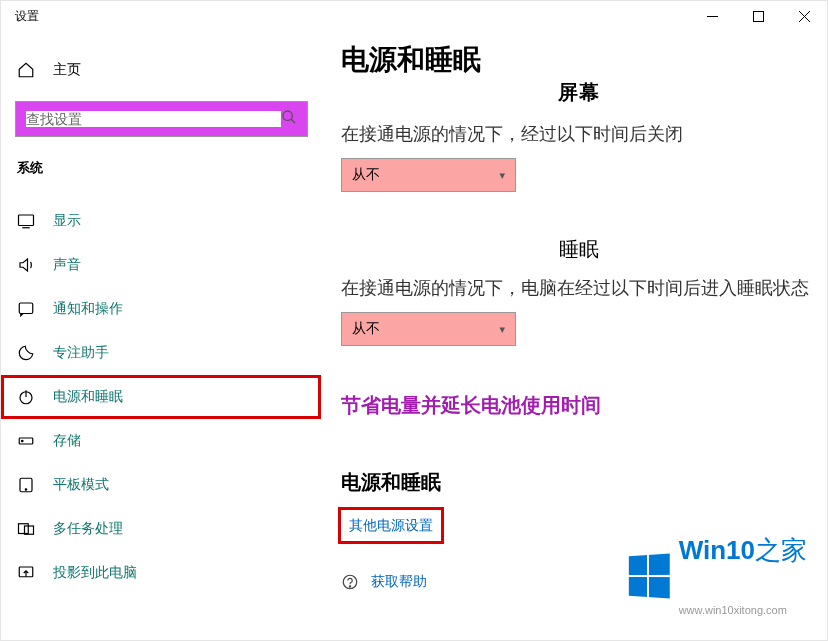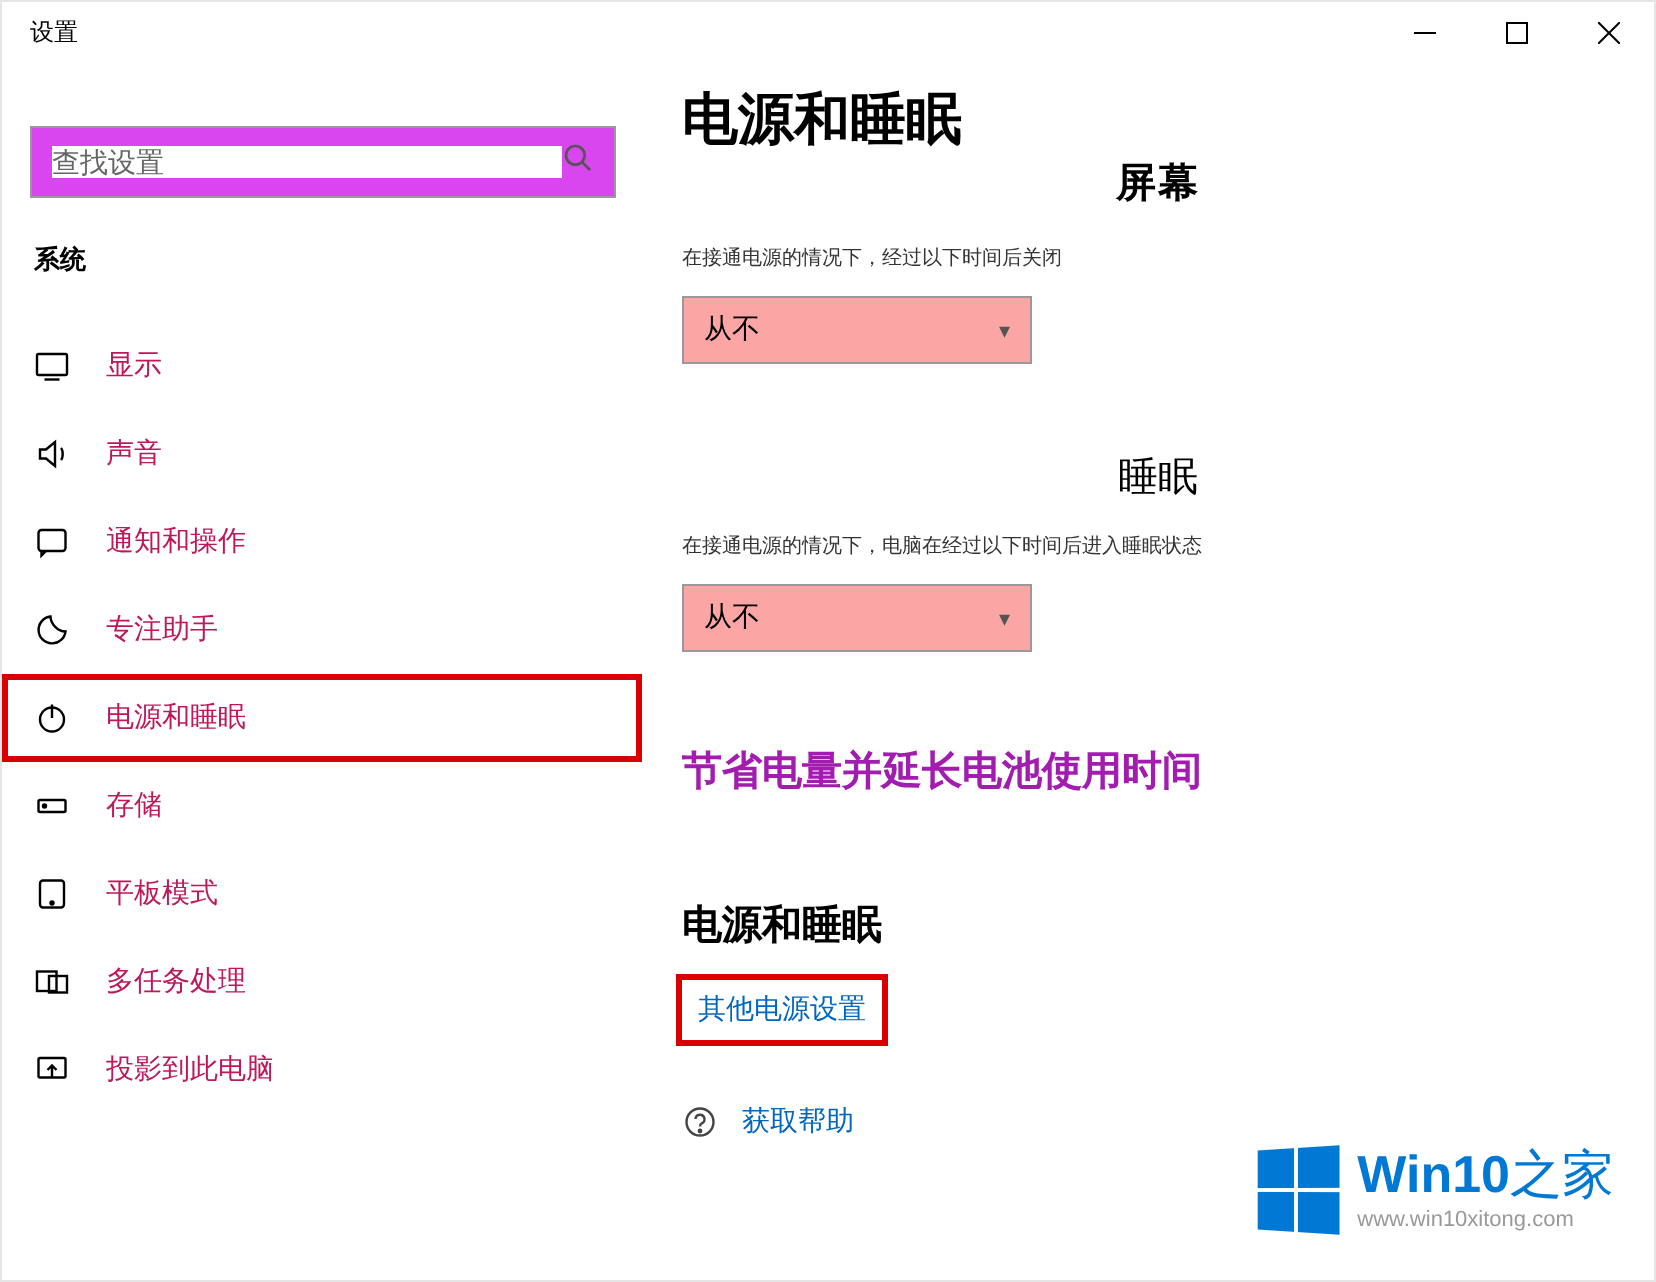--- a/index.html
+++ b/index.html
@@ -102,21 +102,21 @@
       cursor: pointer;
     }
     .nav-item .icon {
       width: 18px;
       display: flex;
       justify-content: center;
       color: #000;
     }
     .nav-item .label {
       font-size: 14px;
-      color: #be185d;
+      color: #0f766e;
       text-align: center;
     }
     .nav-item.highlight {
       outline: 3px solid #d80000;
       outline-offset: -3px;
     }
     .content {
       position: absolute;
       left: 340px;
       top: 40px;
@@ -139,21 +139,21 @@
     }
     .sect-h.first {
       margin-top: 0;
       height: 25px;
       overflow: hidden;
       font-size: 20px;
       font-weight: 600;
       letter-spacing: 1px;
     }
     .desc {
-      font-size: 10px;
+      font-size: 18px;
       color: #333;
       margin-top: 16px;
     }
     .combo {
       margin-top: 12px;
       width: 175px;
       height: 34px;
       border: 1px solid #999;
       display: flex;
       align-items: center;
@@ -216,21 +216,21 @@
     .win-logo {
       display: grid;
       grid-template-columns: 1fr 1fr;
       grid-template-rows: 1fr 1fr;
       gap: 2px;
       width: 42px;
       height: 42px;
       transform: perspective(80px) rotateY(-14deg);
     }
     .win-logo div { background: #0078d4; }
-    .wm-text { display: flex; flex-direction: column; align-items: flex-start; line-height: 1.1; }
+    .wm-text { display: flex; flex-direction: column; align-items: flex-start; line-height: 1.1; gap: 37px; }
     .wm-main { font-size: 26px; color: #0078d4; font-weight: 400; }
     .wm-main b { font-weight: 600; }
     .wm-sub { font-size: 11px; color: #999; margin-top: 2px; }
   </style>
 </head>
 <body>
 
 <div class="titlebar">
   <span>设置</span>
 </div>
@@ -248,20 +248,28 @@
   </div>
   <div class="win-btn">
     <svg viewBox="0 0 11 11">
         <line x1="0" y1="0" x2="11" y2="11" stroke="#000" stroke-width="1"></line>
         <line x1="11" y1="0" x2="0" y2="11" stroke="#000" stroke-width="1"></line>
       </svg>
   </div>
 </div>
 
 <div class="sidebar">
+  <div class="home-row">
+    <span class="icon">
+      <svg width="18" height="18" viewBox="0 0 24 24" fill="none" stroke="#000" stroke-width="1.6">
+          <path d="M3 11 L12 3 L21 11 V21 H3 Z"></path>
+        </svg>
+    </span>
+    <span class="home-label">主页</span>
+  </div>
 
   <div class="search-box">
     <input class="search-input" placeholder="查找设置" style="">
     <span>
       <svg width="16" height="16" viewBox="0 0 24 24" fill="none" stroke="#555" stroke-width="2">
           <circle cx="10" cy="10" r="7"></circle>
           <line x1="15" y1="15" x2="21" y2="21"></line>
         </svg>
     </span>
   </div>

